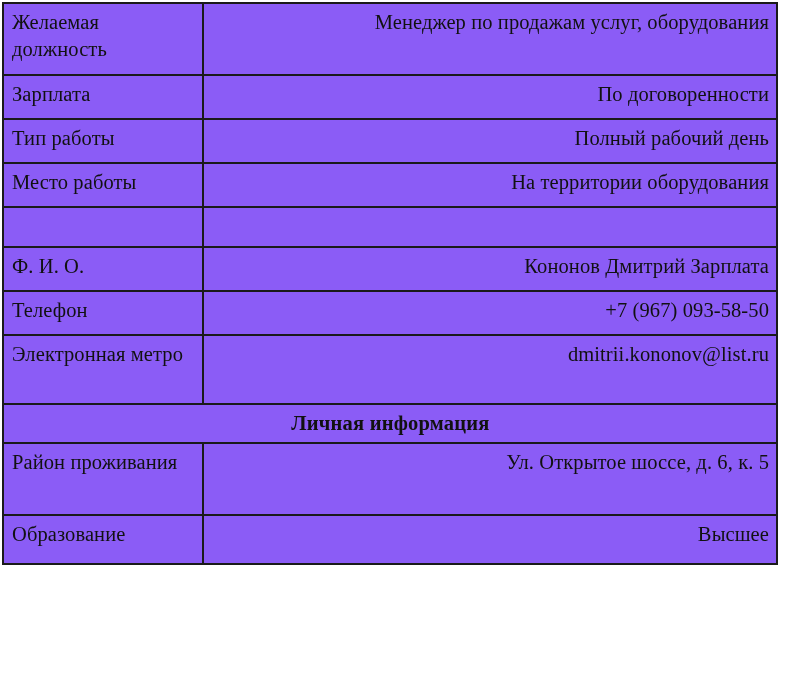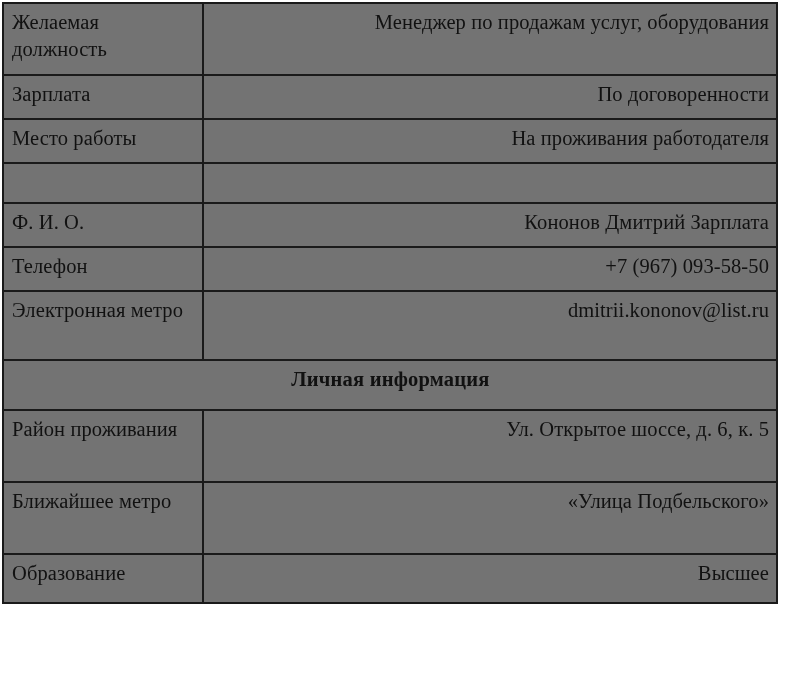--- a/index.html
+++ b/index.html
@@ -38,38 +38,38 @@
   .resume-table col.col-label { width: 200px; }
   .resume-table col.col-value { width: 574px; }
 
   .resume-table td {
     border: 2px solid #1a1a1a;
     padding: 5px 7px 4px 8px;
     vertical-align: top;
     font-size: 20.5px;
     line-height: 1.33;
     letter-spacing: 0.1px;
-    background: #737373;
+    background: #8b5cf6;
     word-wrap: break-word;
   }
 
   .cell-label {
     text-align: left;
   }
 
   .cell-value {
     text-align: right;
   }
 
   
   .section-heading td {
     text-align: center;
     font-weight: bold;
     padding-top: 5px;
-    padding-bottom: 12px;
+    padding-bottom: 1px;
     letter-spacing: 0.2px;
   }
 
   
   .r-tall   td { height: 61px; }   
   .r-med    td { height: 33px; }   
   .r-blank  td { height: 29px; }   
   .r-head   td { height: 31px; }   
   .r-xtall  td { height: 58px; }   
   .r-last   td { height: 38px; border-bottom-width: 2px; }
@@ -91,22 +91,26 @@
     <tbody>
         <tr class="r-tall">
           <td class="cell-label">Желаемая должность</td>
           <td class="cell-value">Менеджер по продажам услуг, оборудования</td>
         </tr>
         <tr class="r-med">
           <td class="cell-label">Зарплата</td>
           <td class="cell-value">По договоренности</td>
         </tr>
         <tr class="r-med">
+          <td class="cell-label">Тип работы</td>
+          <td class="cell-value">Полный рабочий день</td>
+        </tr>
+        <tr class="r-med">
           <td class="cell-label">Место работы</td>
-          <td class="cell-value">На проживания работодателя</td>
+          <td class="cell-value">На территории оборудования</td>
         </tr>
         <tr class="r-blank">
           <td class="cell-label blank-cell"></td>
           <td class="cell-value blank-cell"></td>
         </tr>
         <tr class="r-med">
           <td class="cell-label">Ф. И. О.</td>
           <td class="cell-value">Кононов Дмитрий Зарплата</td>
         </tr>
         <tr class="r-med">
@@ -117,23 +121,19 @@
           <td class="cell-label">Электронная метро</td>
           <td class="cell-value">dmitrii.kononov@list.ru</td>
         </tr>
         <tr class="r-head section-heading">
           <td colspan="2" class="cell-label">Личная информация</td>
         </tr>
         <tr class="r-tall">
           <td class="cell-label">Район проживания</td>
           <td class="cell-value">Ул. Открытое шоссе, д. 6, к. 5</td>
         </tr>
-        <tr class="r-tall">
-          <td class="cell-label">Ближайшее метро</td>
-          <td class="cell-value">«Улица Подбельского»</td>
-        </tr>
         <tr class="r-last">
           <td class="cell-label">Образование</td>
           <td class="cell-value">Высшее</td>
         </tr>
       </tbody>
   </table>
 </div>
 
 </body></html>

